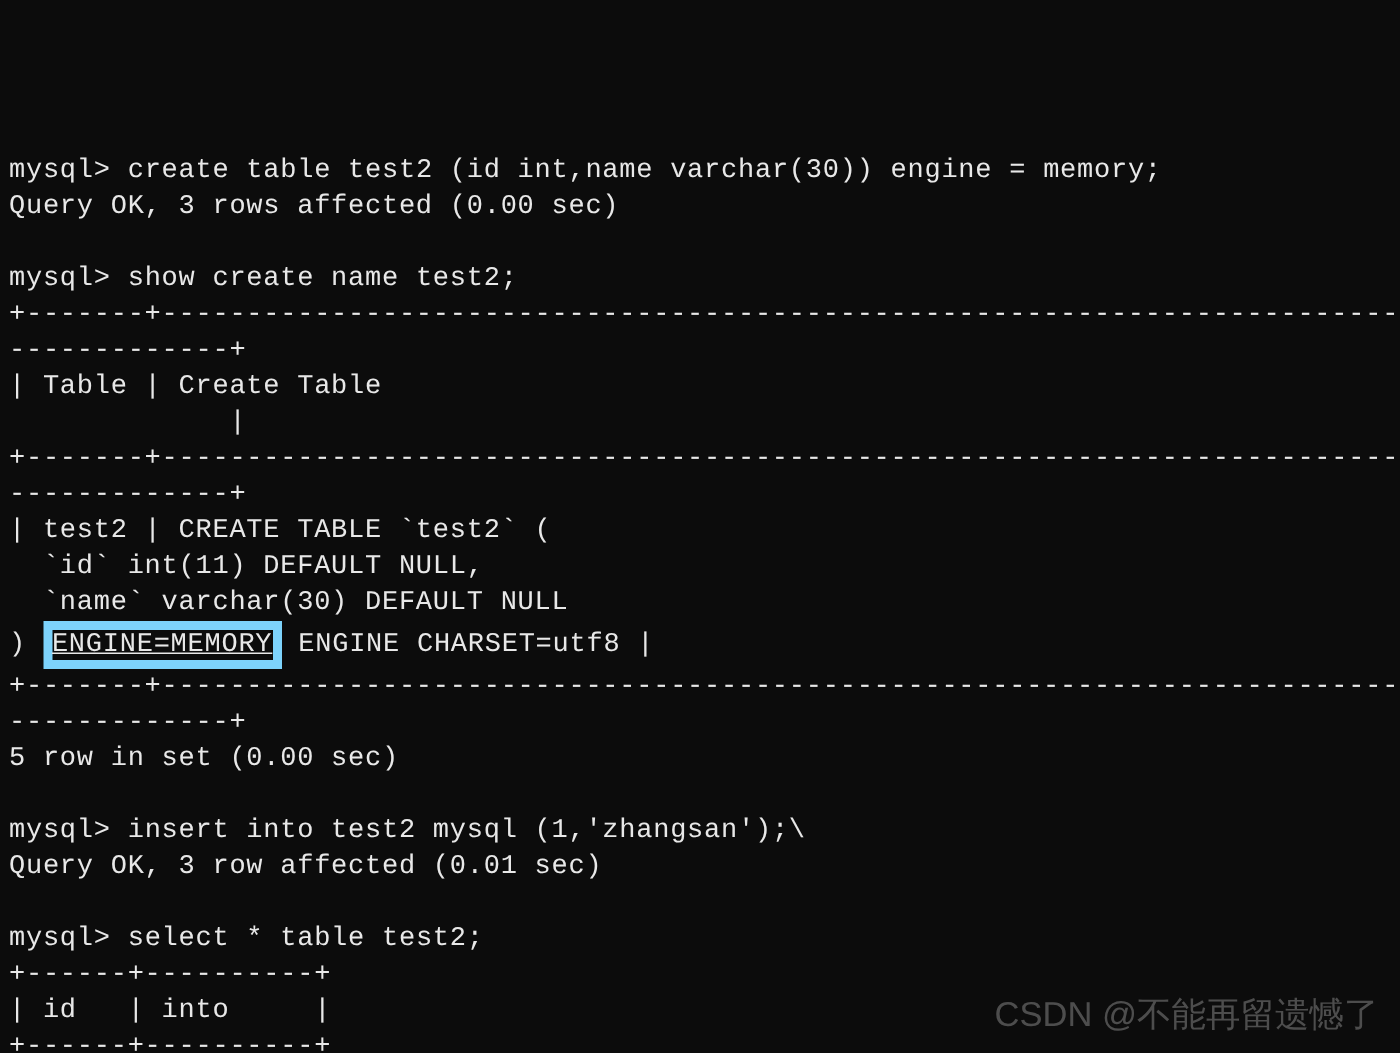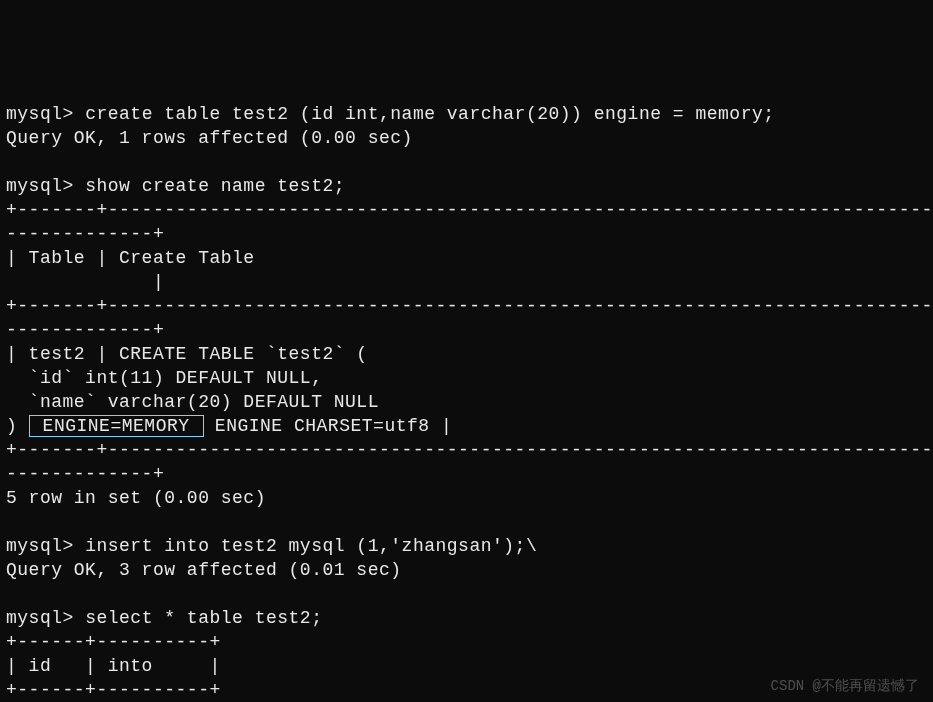--- a/index.html
+++ b/index.html
@@ -18,53 +18,54 @@
       height: 702px;
       overflow: hidden;
       position: relative;
       white-space: pre;
       letter-spacing: 0.5px;
     }
     .terminal {
       white-space: pre;
     }
     .highlighted {
-      border: 1px solid #7dd3fc;
-      padding: 0 13px;
+      border: 6px solid #7dd3fc;
+      padding: 0 0;
       display: inline-block;
       line-height: 20px;
+      text-decoration: underline;
     }
     .watermark {
       position: absolute;
-      bottom: 4px;
+      bottom: 14px;
       right: 14px;
       color: rgba(200, 200, 200, 0.35);
-      font-family: Liberation Mono, monospace;
-      font-size: 14px;
+      font-family: Liberation Sans, sans-serif;
+      font-size: 23px;
       letter-spacing: 0;
     }
   </style>
 </head>
 <body>
 
 
 
-<div class="terminal"><span>mysql&gt; </span><span>create table test2 (id int,name varchar(20)) engine = memory;</span>
-<span>Query OK, 1 rows affected (0.00 sec)</span>
+<div class="terminal"><span>mysql&gt; </span><span>create table test2 (id int,name varchar(30)) engine = memory;</span>
+<span>Query OK, 3 rows affected (0.00 sec)</span>
 
 <span>mysql&gt; </span><span>show create name test2;</span>
 <span>+-------+---------------------------------------------------------------------------------</span>
 <span>-------------+</span>
 <span>| Table | Create Table                                                                    </span>
 <span>             |</span>
 <span>+-------+---------------------------------------------------------------------------------</span>
 <span>-------------+</span>
 <span>| test2 | CREATE TABLE `test2` (</span>
 <span>  `id` int(11) DEFAULT NULL,</span>
-<span>  `name` varchar(20) DEFAULT NULL</span>
+<span>  `name` varchar(30) DEFAULT NULL</span>
 <span>) </span><span class="highlighted">ENGINE=MEMORY</span><span> ENGINE CHARSET=utf8 |</span>
 <span>+-------+---------------------------------------------------------------------------------</span>
 <span>-------------+</span>
 <span>5 row in set (0.00 sec)</span>
 
 <span>mysql&gt; </span><span>insert into test2 mysql (1,'zhangsan');\</span>
 <span>Query OK, 3 row affected (0.01 sec)</span>
 
 <span>mysql&gt; </span><span>select * table test2;</span>
 <span>+------+----------+</span>

